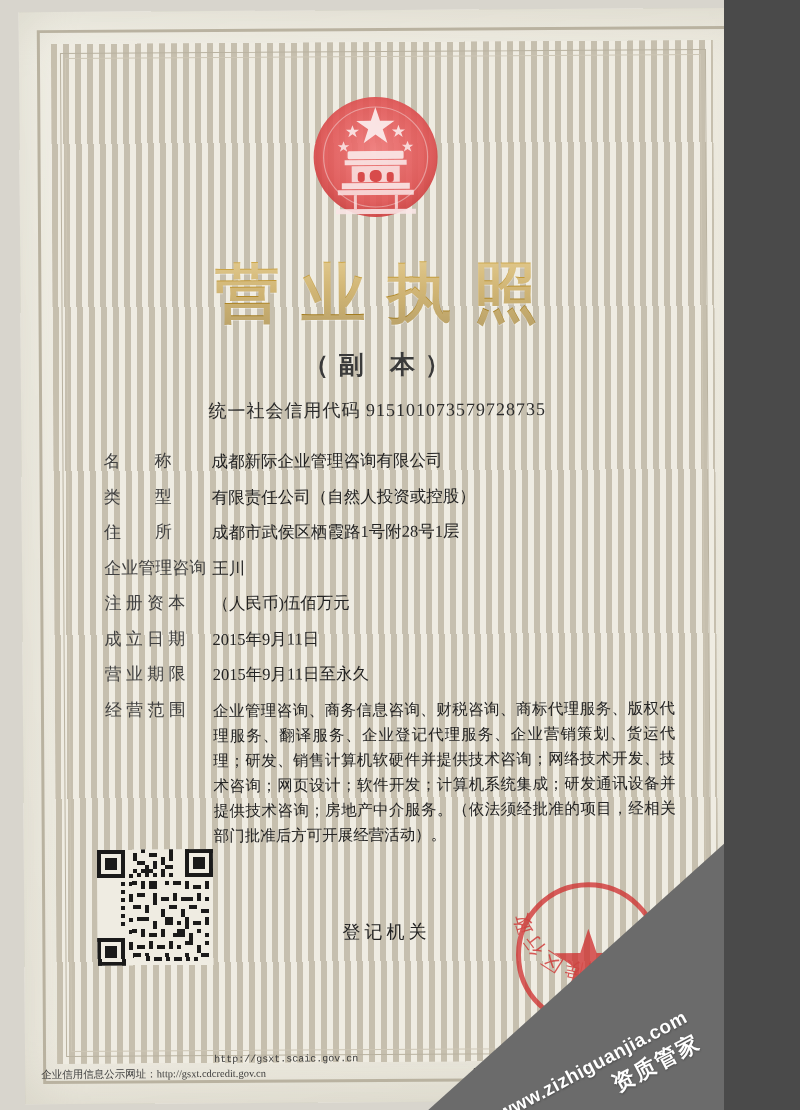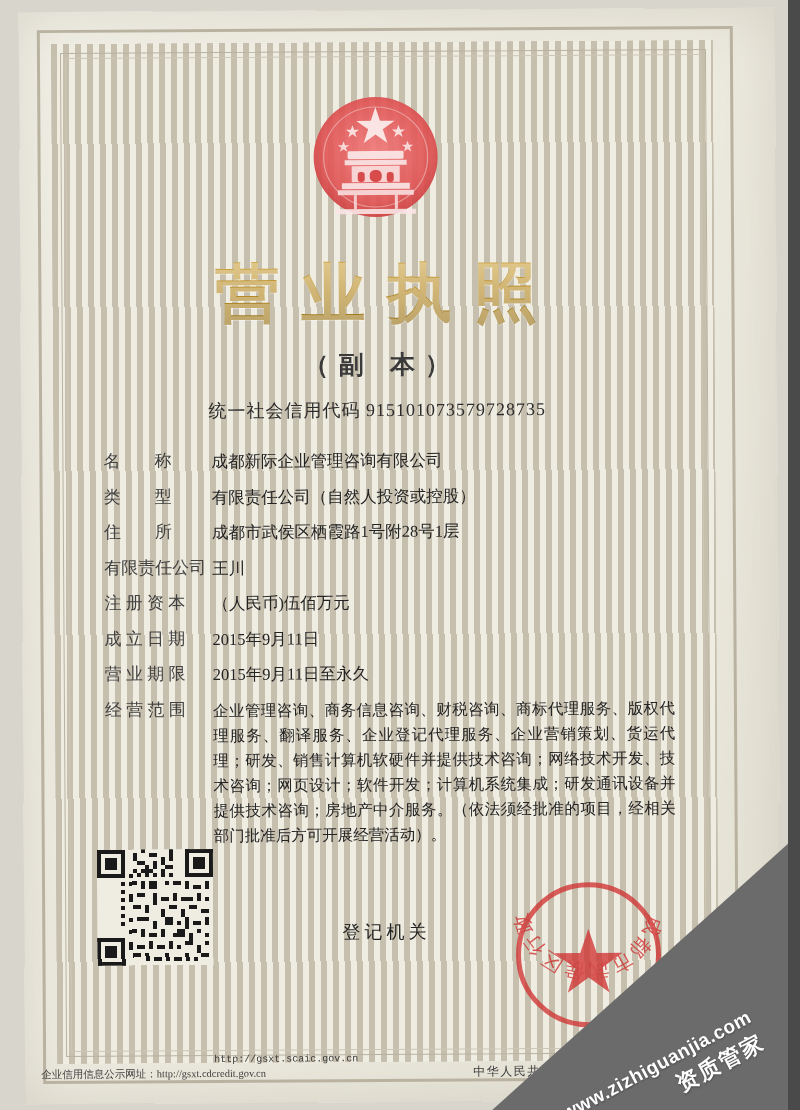--- a/index.html
+++ b/index.html
@@ -8,21 +8,21 @@
     background: #4a4a4a;
   }
   body {
     width: 800px;
     height: 1110px;
     overflow: hidden;
     font-family: "Liberation Serif", serif;
   }
   #page {
     position: relative;
-    width: 788px;
+    width: 724px;
     height: 1110px;
     background: #d8d5cd;
     overflow: hidden;
   }
   
   #paper {
     position: absolute;
     left: 22px;
     top: 10px;
     width: 756px;
@@ -295,21 +295,21 @@
       </div>
       <div class="row">
         <div class="label">类　　型</div>
         <div class="value">有限责任公司（自然人投资或控股）</div>
       </div>
       <div class="row">
         <div class="label">住　　所</div>
         <div class="value">成都市武侯区栖霞路1号附28号1层</div>
       </div>
       <div class="row">
-        <div class="label">有限责任公司</div>
+        <div class="label">企业管理咨询</div>
         <div class="value">王川</div>
       </div>
       <div class="row">
         <div class="label">注 册 资 本</div>
         <div class="value">（人民币)伍佰万元</div>
       </div>
       <div class="row">
         <div class="label">成 立 日 期</div>
         <div class="value">2015年9月11日</div>
       </div>

